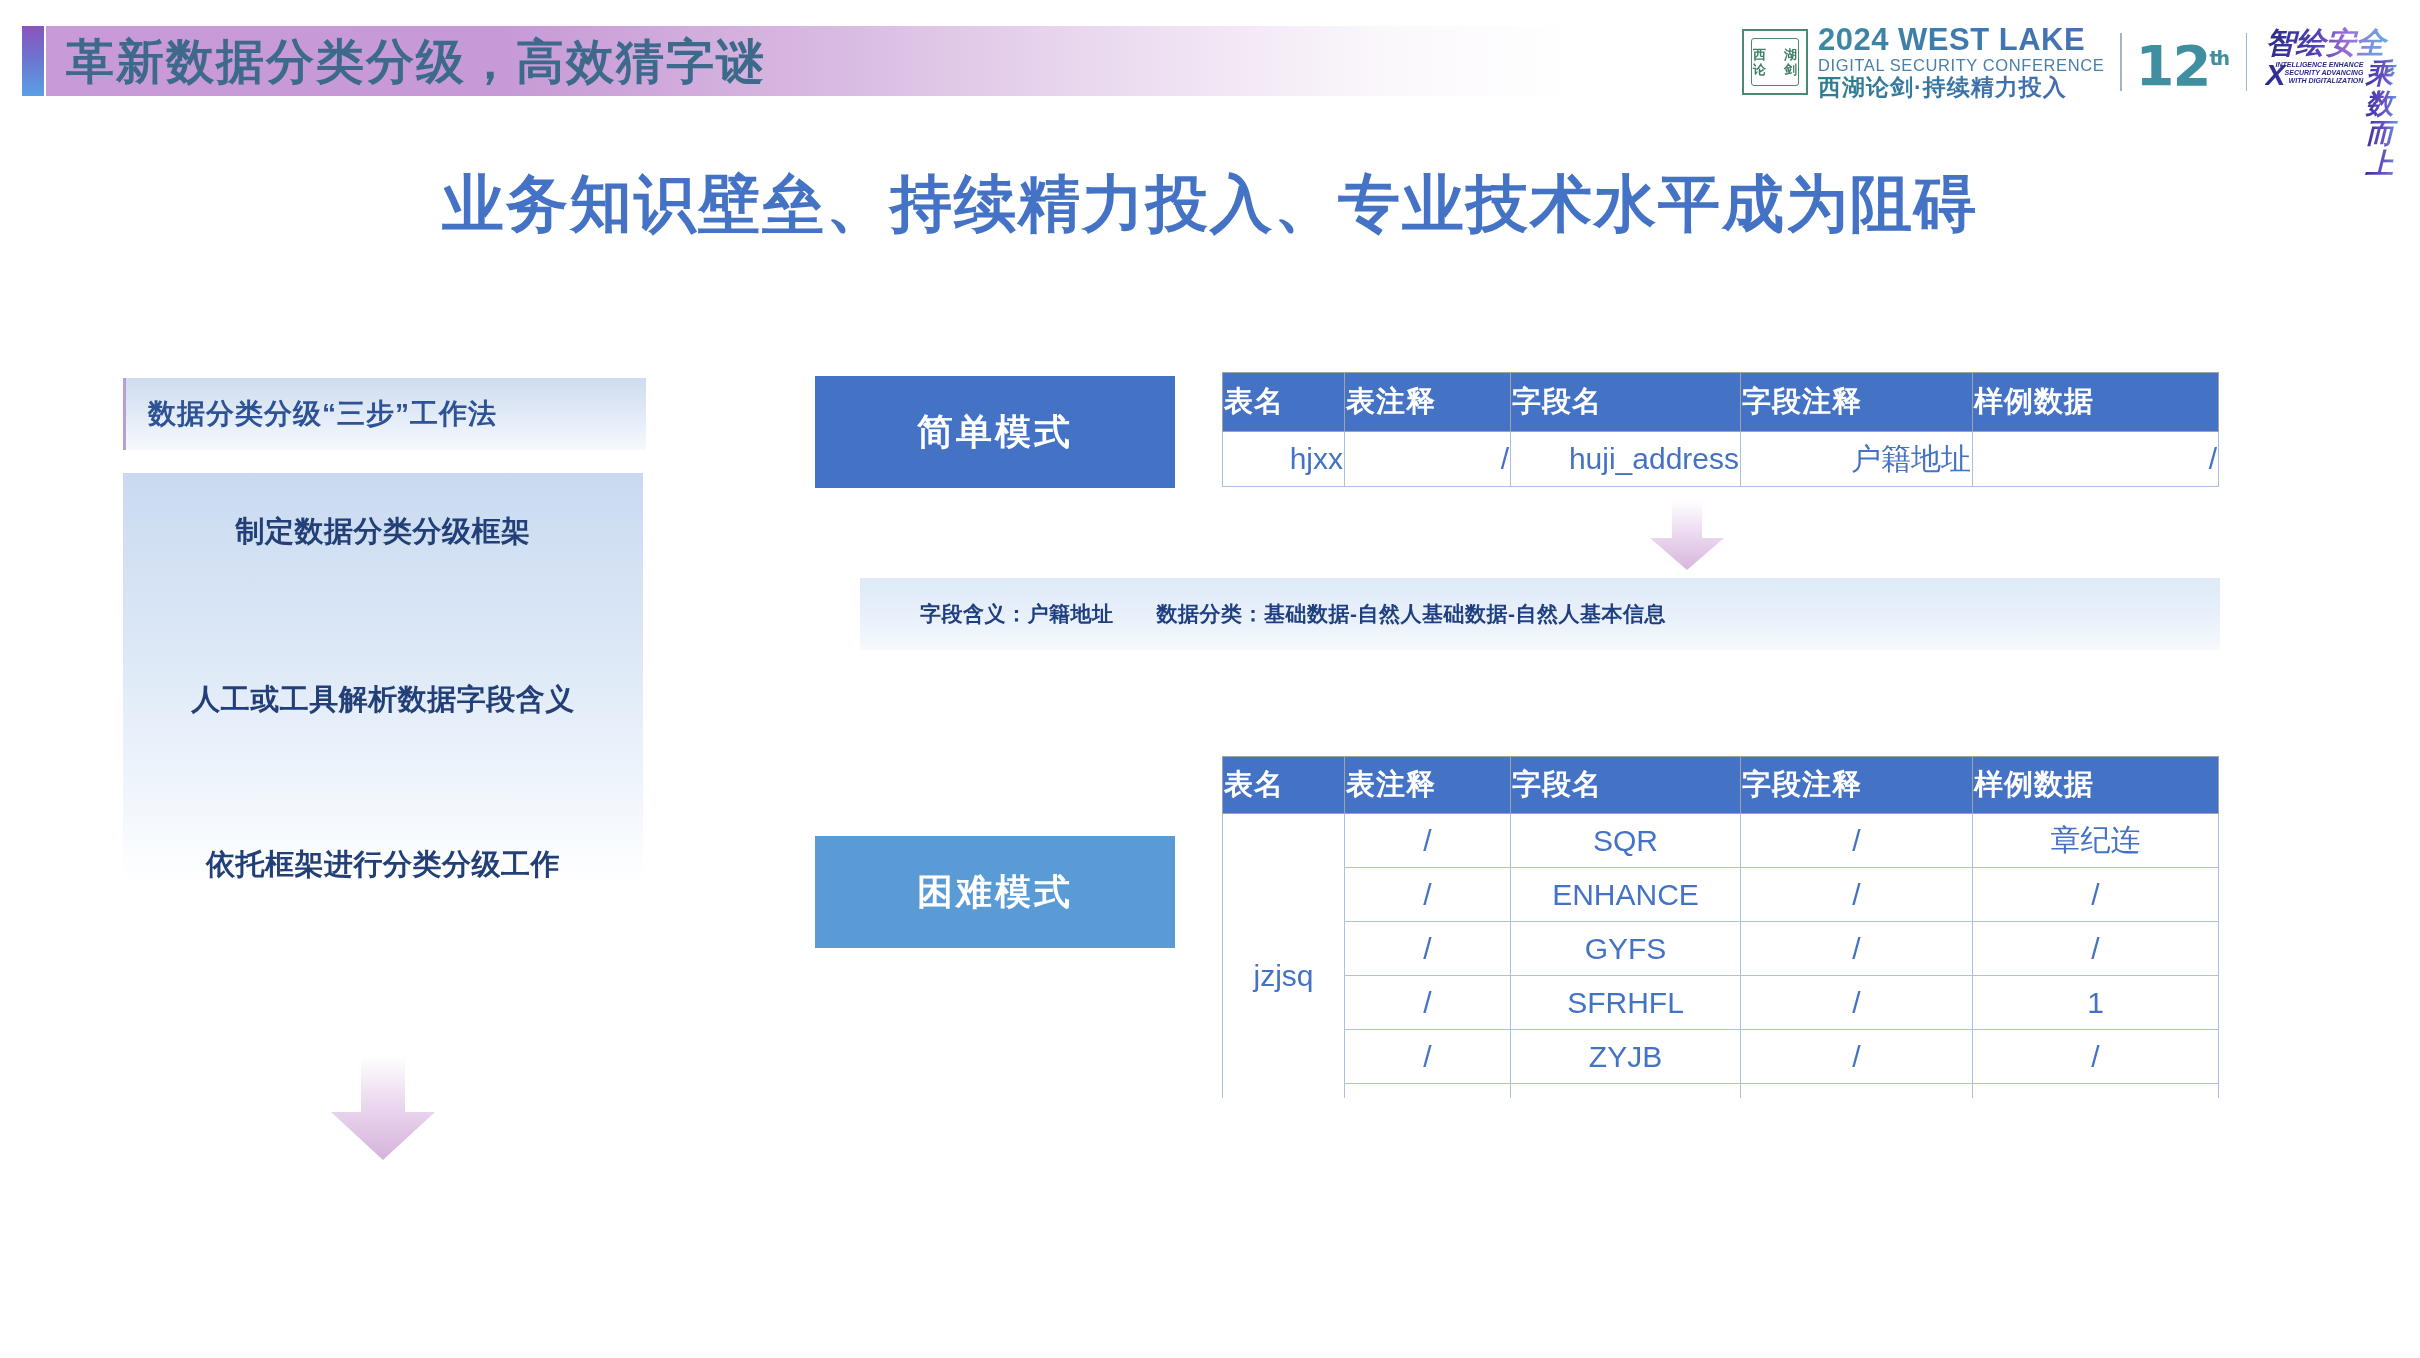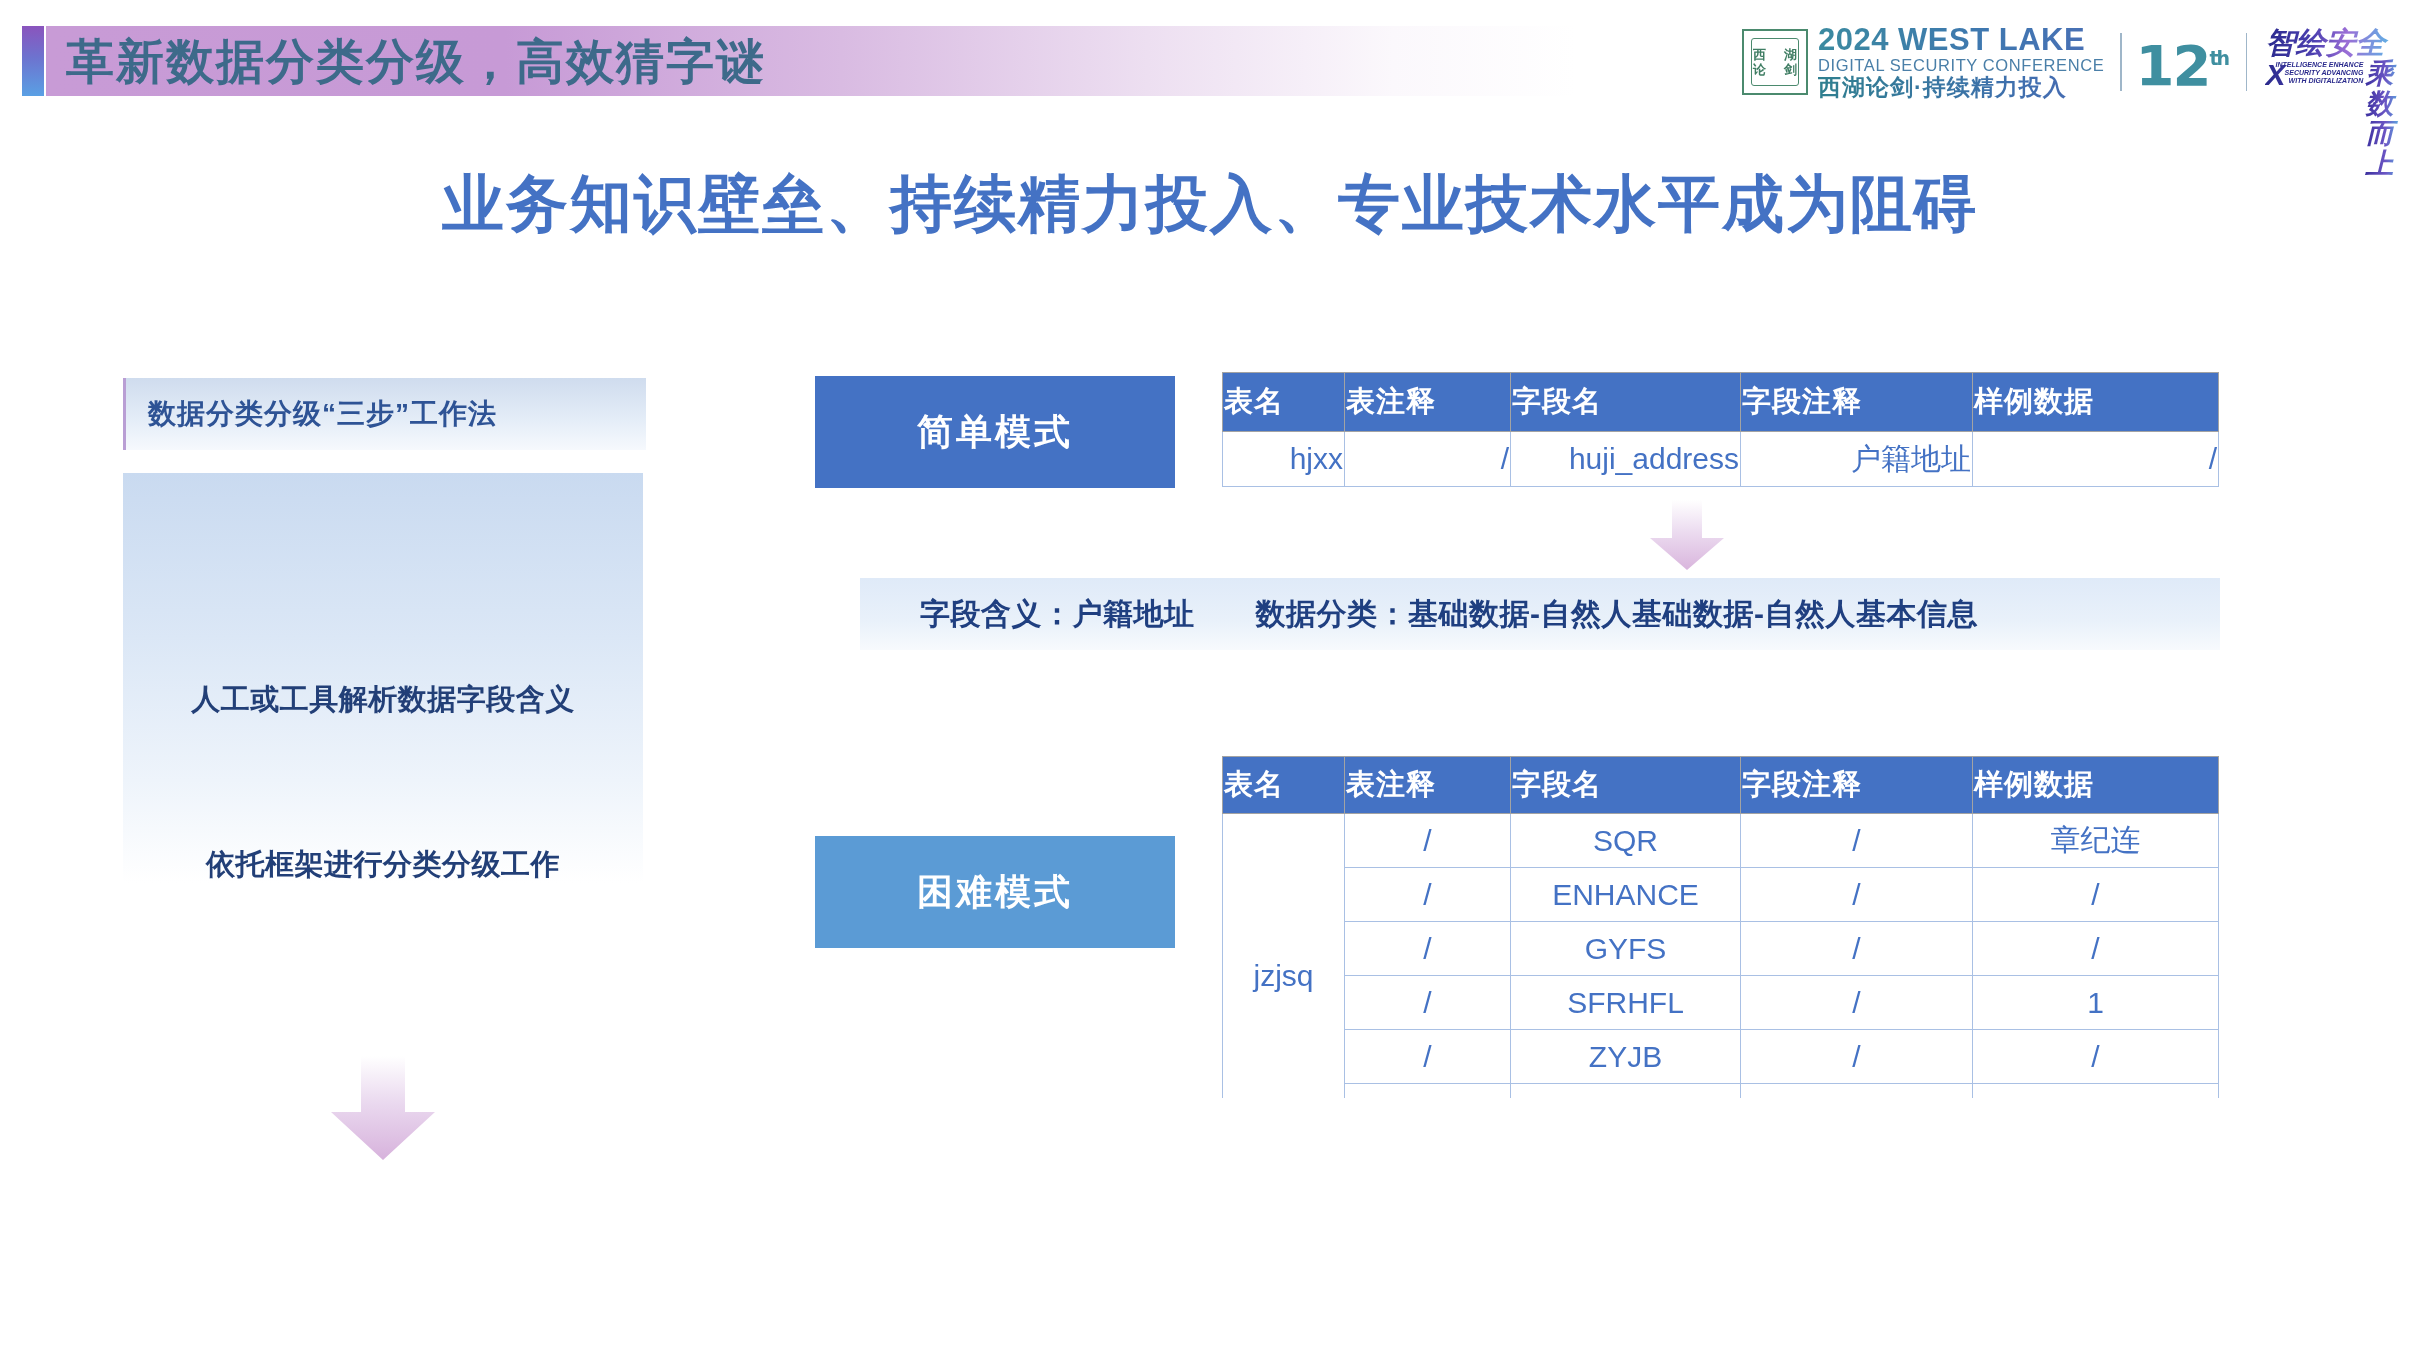--- a/index.html
+++ b/index.html
@@ -92,21 +92,21 @@
   #table-hard td.rowspan-cell{font-size:30px;}
 
   .col-a{width:122px;} .col-b{width:166px;} .col-c{width:230px;}
   .col-d{width:232px;} .col-e{width:246px;}
 
   
   #mid-arrow{position:absolute;left:1632px;top:500px;width:110px;height:72px;}
   #result-strip{position:absolute;left:860px;top:578px;width:1360px;height:72px;
     background:linear-gradient(180deg,#dfeaf8 0%,#e9f1fa 60%,#f7fafd 100%);
     display:flex;align-items:center;}
-  #result-text{font-size:30px;font-weight:bold;color:#1f3f80;padding-left:60px;letter-spacing:0.5px;white-space:nowrap;}
+  #result-text{font-size:21px;font-weight:bold;color:#1f3f80;padding-left:60px;letter-spacing:0.5px;white-space:nowrap;}
 
   
   #bottom-deco{position:absolute;left:0;bottom:0;width:2420px;height:260px;overflow:hidden;}
 </style>
 </head>
 <body>
 
 <div id="slide">
 
   <div id="title-accent"></div>
@@ -158,20 +158,21 @@
         <linearGradient id="arrGrad2" x1="0" y1="0" x2="0" y2="1">
           <stop offset="0%" stop-color="#ffffff"></stop>
           <stop offset="45%" stop-color="#ead9ef"></stop>
           <stop offset="100%" stop-color="#d7b2dc"></stop>
         </linearGradient>
       </defs>
       <polygon points="238,0 282,0 282,56 312,56 260,104 208,56 238,56" fill="url(#arrGrad2)"></polygon>
     </svg>
   </div>
 
+  <div class="flow-step" id="flow-step-1">制定数据分类分级框架</div>
   <div class="flow-step" id="flow-step-2">人工或工具解析数据字段含义</div>
   <div class="flow-step" id="flow-step-3">依托框架进行分类分级工作</div>
 
   <div class="mode-box" id="mode-simple">简单模式</div>
   <div class="mode-box" id="mode-hard">困难模式</div>
 
   <table class="dtable" id="table-simple">
     <colgroup>
         <col class="col-a">
         <col class="col-b">

